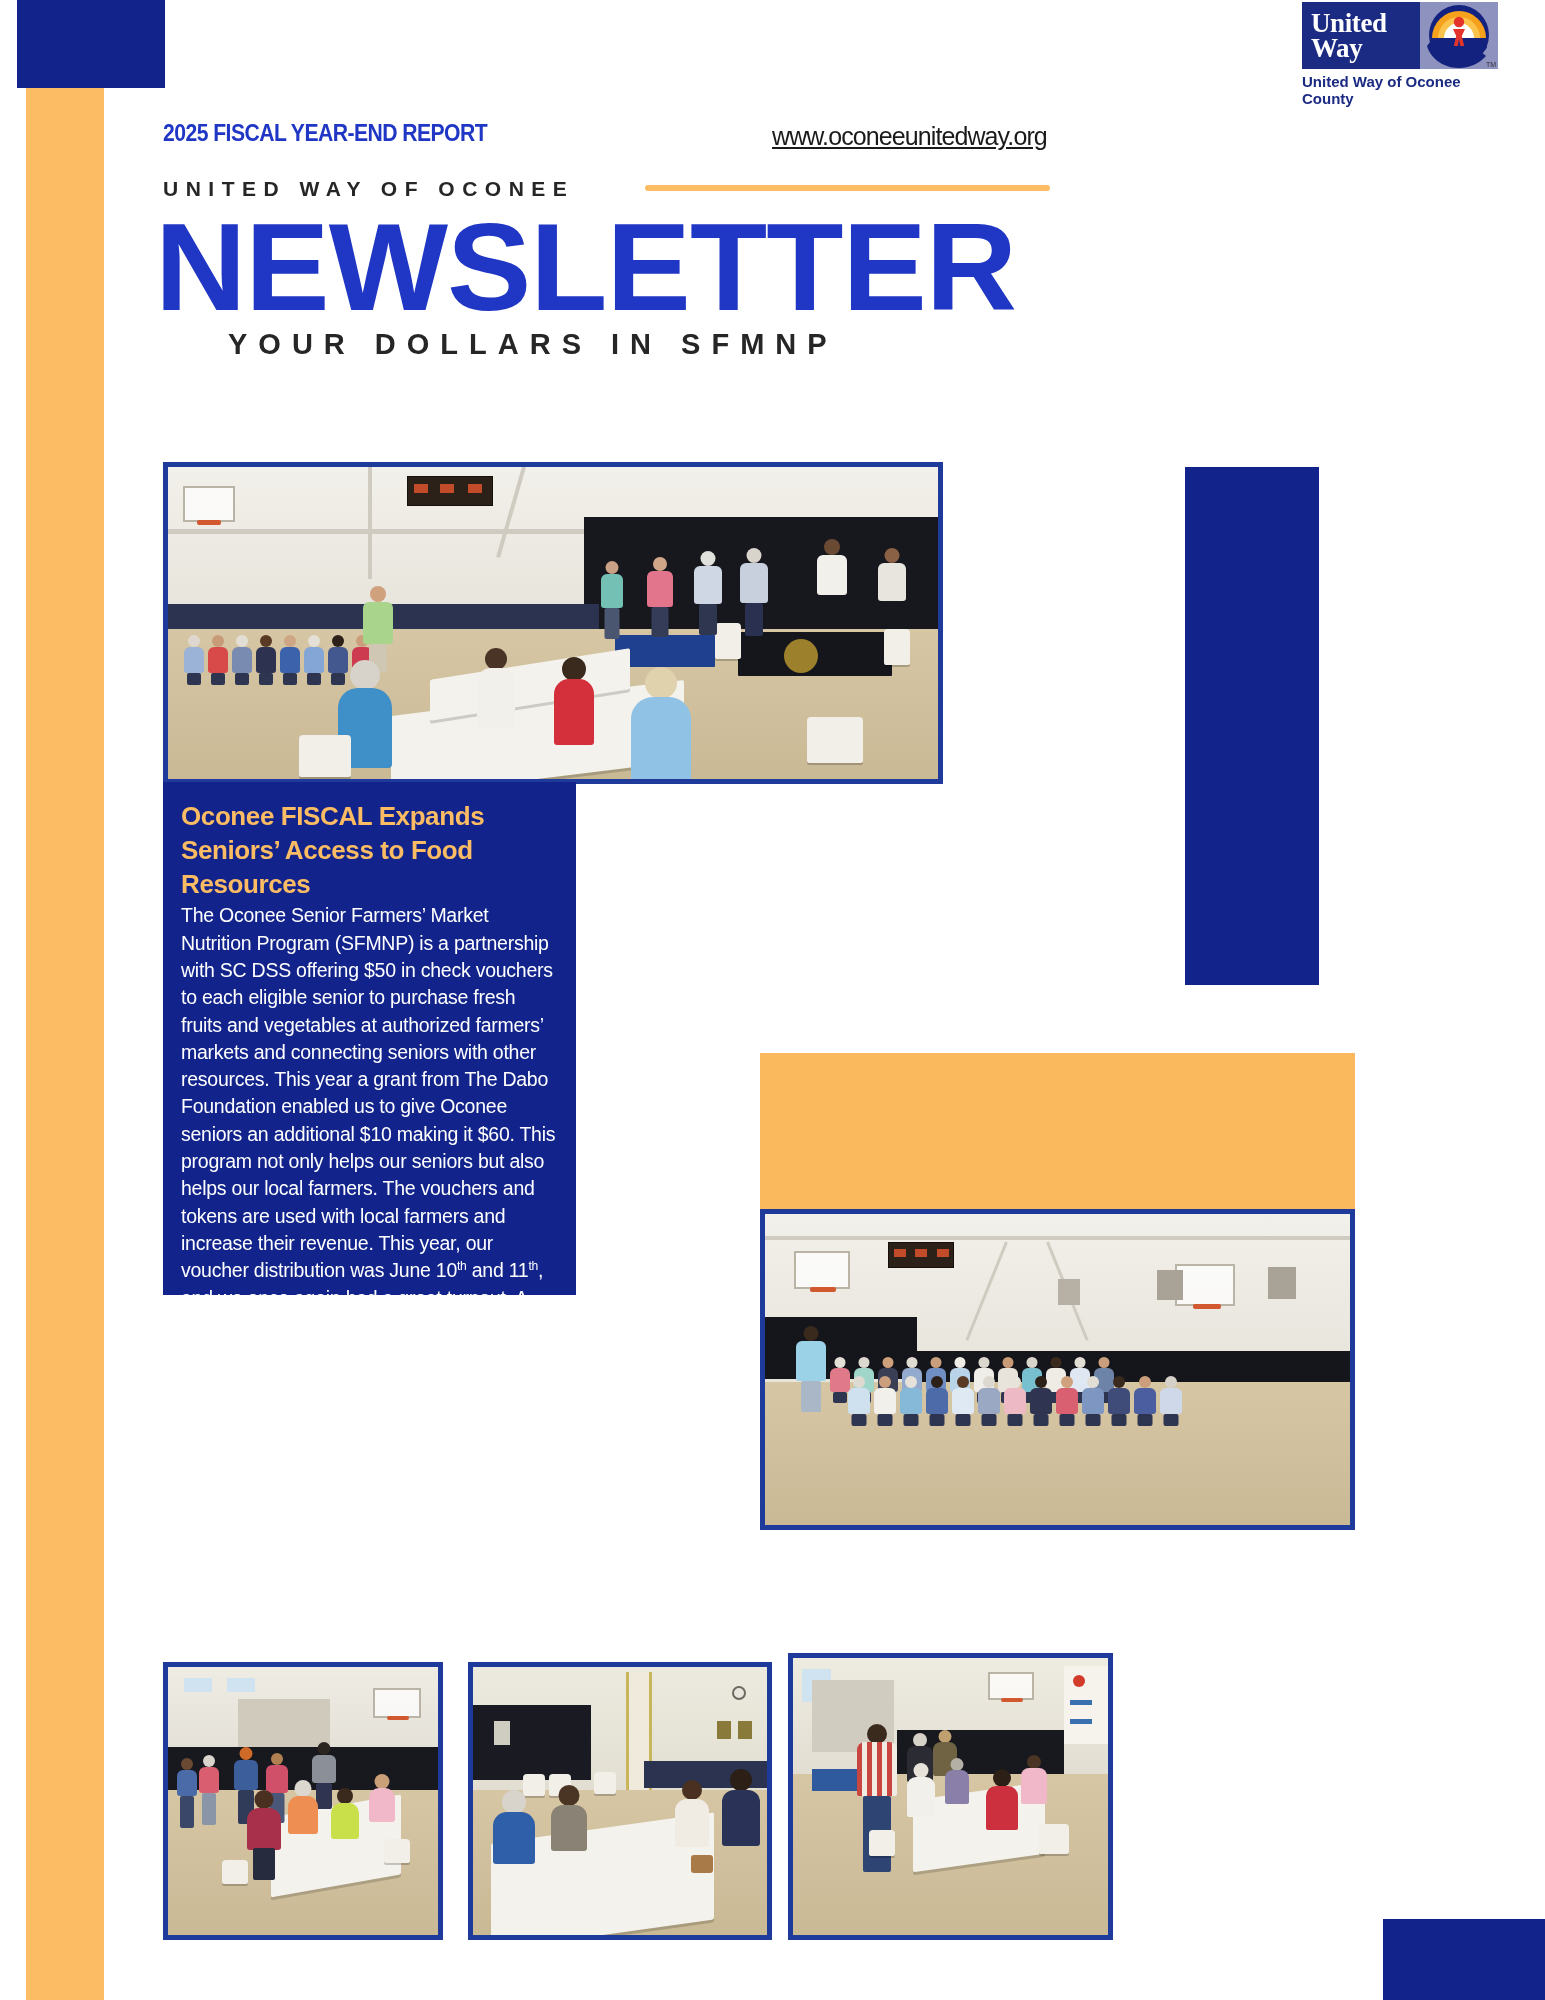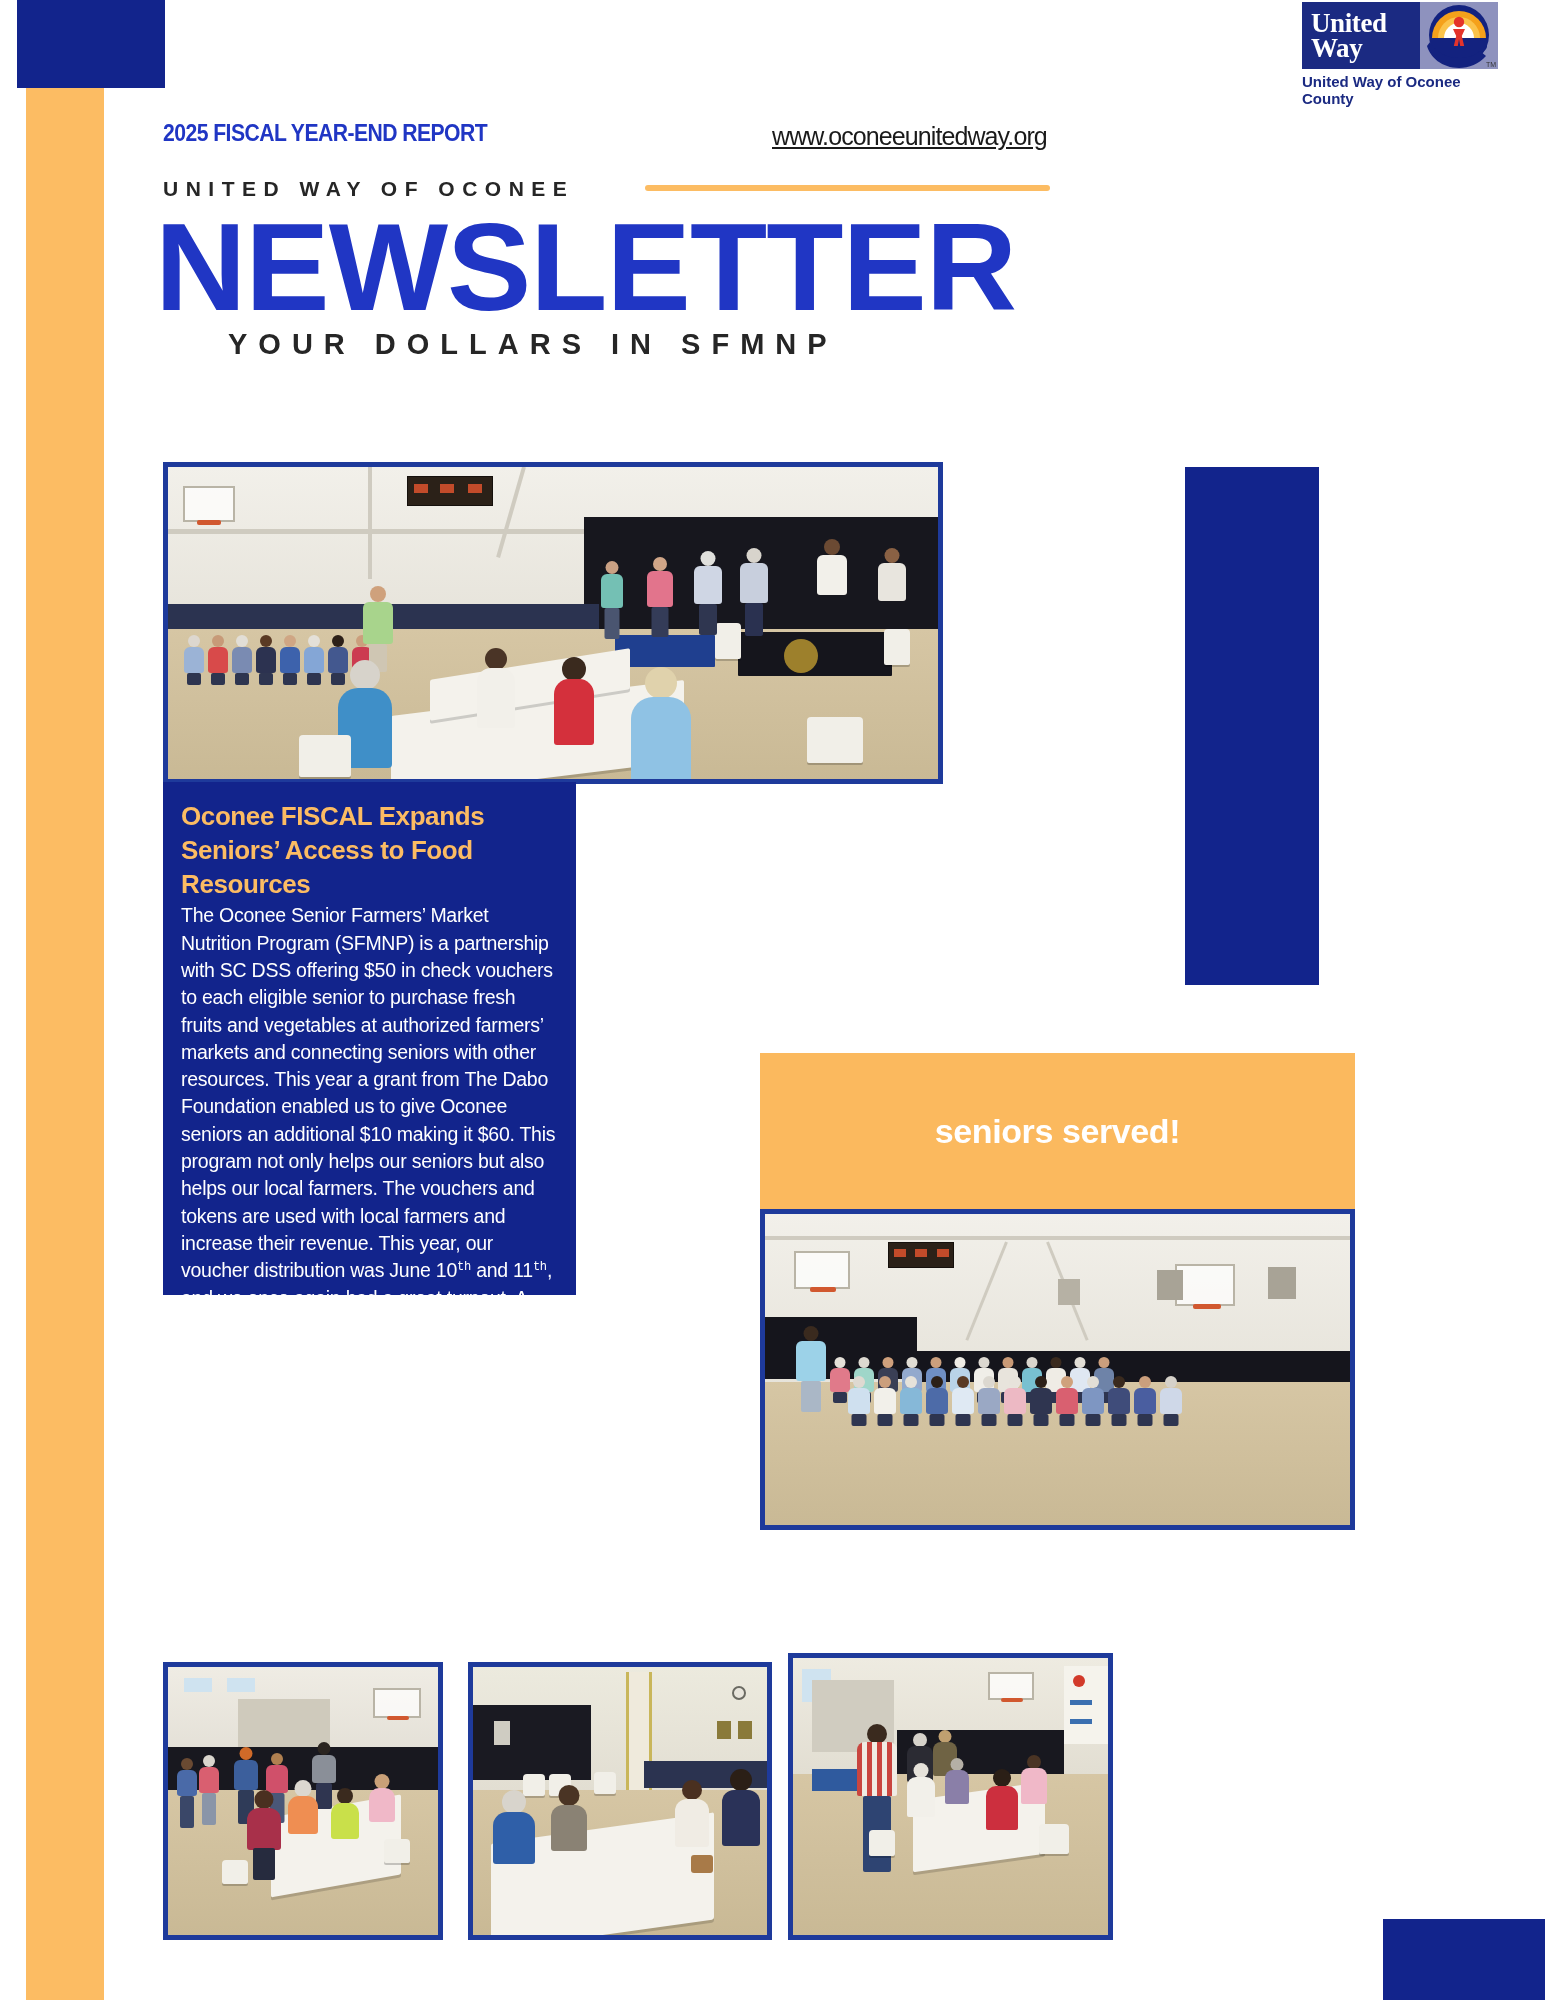--- a/index.html
+++ b/index.html
@@ -137,21 +137,21 @@
     position:absolute; left:163px; top:782px; width:413px; height:513px;
     background:#12248C; padding:18px 18px 0 18px;
   }
   .article-title {
     color:#FCBC63; font-weight:bold; font-size:26px; line-height:1.30;
     letter-spacing:-0.4px; margin-bottom:1px;
   }
   .article-body {
     color:#ffffff; font-size:19.5px; line-height:1.40; letter-spacing:-0.25px;
   }
-  .article-body sup { font-size:0.62em; vertical-align:super;font-family:Liberation Mono, monospace; }
+  .article-body sup { font-size:0.62em; vertical-align:super; }
 
   
   .callout {
     position:absolute; left:760px; top:1053px; width:595px; height:157px;
     background:#FBB95E;
     display:flex; align-items:center; justify-content:center;
   }
   .callout-text {
     color:#ffffff; font-weight:bold; font-size:34px; line-height:1.30;
     text-align:center; letter-spacing:-0.4px;
@@ -322,21 +322,20 @@
   </div>
 </div>
 
 <div class="article">
   <div class="article-title">Oconee FISCAL Expands Seniors’ Access to Food Resources</div>
   <div class="article-body"><span>The Oconee Senior Farmers’ Market Nutrition Program (SFMNP) is a partnership with SC DSS offering $50 in check vouchers to each eligible senior to purchase fresh fruits and vegetables at authorized farmers’ markets and connecting seniors with other resources. This year a grant from The Dabo Foundation enabled us to give Oconee seniors an additional $10 making it $60. This program not only helps our seniors but also helps our local farmers. The vouchers and tokens are used with local farmers and increase their revenue. This year, our voucher distribution was June 10</span><sup>th</sup><span> and 11</span><sup>th</sup><span>, and we once again had a great turnout. A special thank you to all of the volunteers who helped out with packing bags and voucher distribution.</span></div>
 </div>
 
 <div class="callout">
   <div class="callout-text">
-    <div>seniors served!</div>
   </div>
 </div>
 
 <div class="photo photo-audience">
   <div class="gym">
     <div class="gym-wall" style="height:56%;"></div>
     <div class="beam" style="left:0;top:7%;width:100%;height:4px;"></div>
     <div class="beam" style="left:41%;top:9%;width:3px;height:34%;transform:rotate(22deg);transform-origin:top;"></div>
     <div class="beam" style="left:48%;top:9%;width:3px;height:34%;transform:rotate(-22deg);transform-origin:top;"></div>
     <div class="hoop-board" style="left:5%;top:12%;width:56px;height:38px;">

